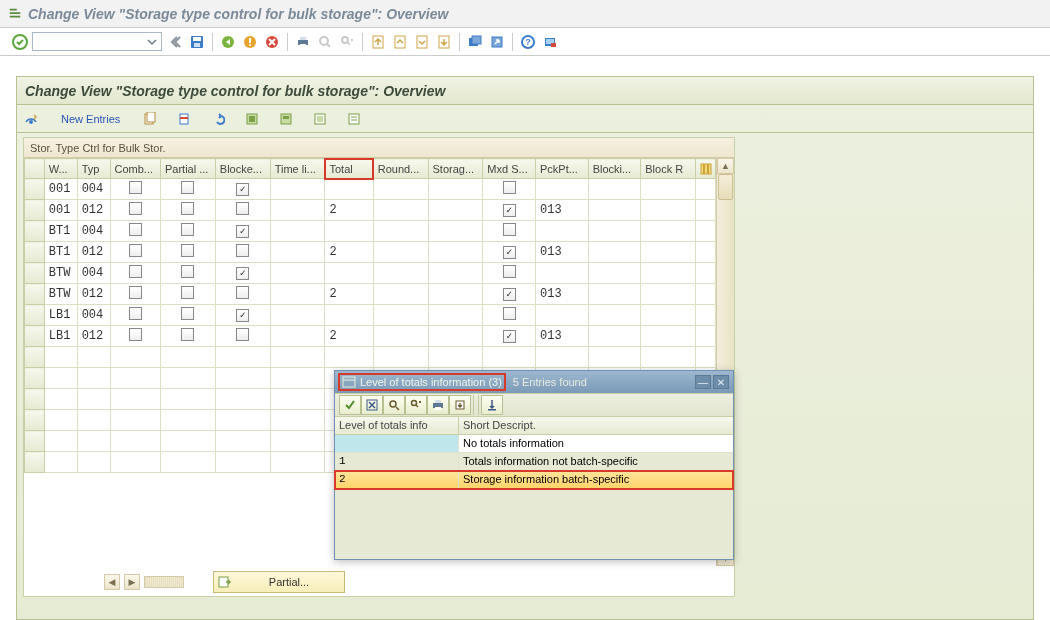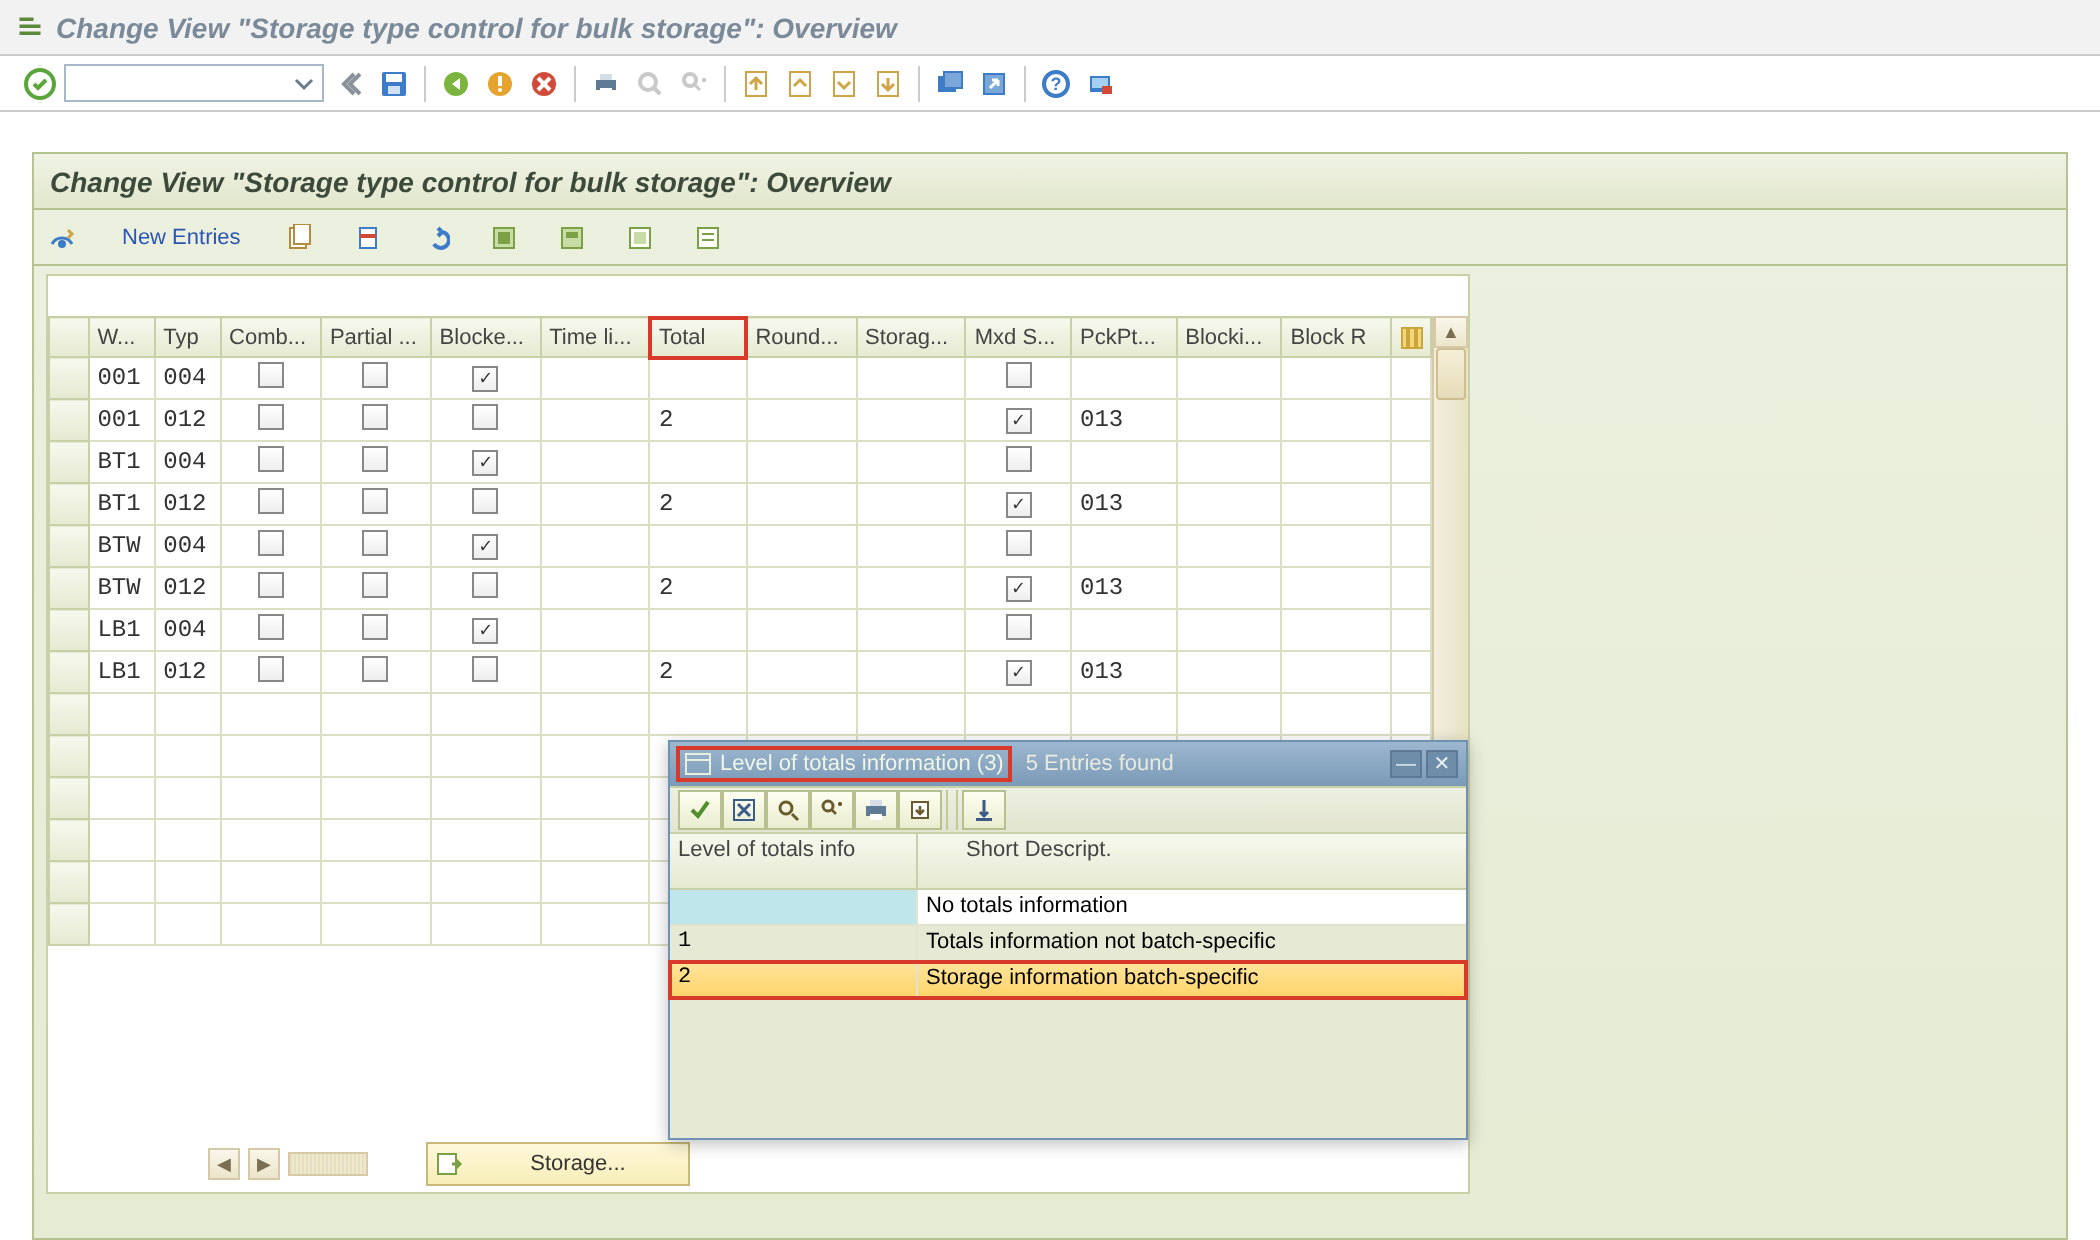--- a/index.html
+++ b/index.html
@@ -49,21 +49,21 @@
   .popup-title .t-ico { width: 14px; height: 14px; margin-right: 4px; fill: #e6efdb; }
   .popup-title .t-txt { font-weight: normal; }
   .popup-title .t-hilite { outline: 2px solid #d73a2a; outline-offset: -1px; padding: 1px 3px; display: inline-flex; align-items: center; }
   .popup-title .t-count { margin-left: 8px; color: #e8eadf; }
   .popup-title .spacer { flex: 1; }
   .popup-title .min, .popup-title .close { width: 16px; height: 14px; margin-left: 2px; background: #6d8da9; border: 1px solid #5c7a94; display:flex; align-items:center; justify-content:center; color:#e8eff5; font-size:10px; cursor:pointer; }
   .popup-toolbar { height: 24px; background: linear-gradient(#edefe0,#e2e5cf); border-top: 1px solid #c8d0a8; border-bottom: 1px solid #c8d0a8; display: flex; align-items: center; padding: 0 4px; gap: 0; }
   .popup-toolbar .pbtn { width: 22px; height: 20px; border: 1px solid #b7c08e; background: linear-gradient(#fefff1,#e9edcf); display:flex; align-items:center; justify-content:center; cursor:pointer; }
   .popup-toolbar .psep { width: 6px; height: 20px; border-left: 1px solid #c0c89e; border-right: 1px solid #c0c89e; margin: 0 2px; }
 
-  .popup-head { display: flex; height: 28px; background: linear-gradient(#f6f8ee,#e6ead1); border-bottom: 1px solid #c8d0a8; gap: 20px; }
+  .popup-head { display: flex; height: 18px; background: linear-gradient(#f6f8ee,#e6ead1); border-bottom: 1px solid #c8d0a8; }
   .popup-head .c1 { width: 124px; padding: 2px 4px; border-right: 1px solid #c8d0a8; color:#444; }
   .popup-head .c2 { flex: 1; padding: 2px 4px; color:#444; }
   .popup-row { display: flex; height: 18px; border-bottom: 1px solid #e0e3cd; }
   .popup-row .c1 { width: 124px; padding: 2px 4px; border-right: 1px solid #e0e3cd; font-family:"Courier New",monospace; }
   .popup-row .c2 { flex: 1; padding: 2px 4px; }
   .popup-row.sel-blue .c1 { background: #bfe6ea; }
   .popup-row.sel-blue .c2 { background: #fff; }
   .popup-row.hilite { outline: 2px solid #d73a2a; outline-offset: -1px; }
   .popup-row.hilite .c1, .popup-row.hilite .c2 { background: linear-gradient(#ffe49c,#ffd56c); }
   .popup-body { background: #e6e9d3; padding-bottom: 70px; }
@@ -246,20 +246,21 @@
       </span>
     <span class="ico">
         <svg width="14" height="14" viewBox="0 0 14 14">
           <rect x="2" y="2" width="10" height="10" fill="#fff" stroke="#7ba046"></rect>
           <path d="M4 5h6M4 8h6" stroke="#7ba046"></path>
         </svg>
       </span>
   </div>
 
   <div class="panel">
+    <div class="panel-header">Stor. Type Ctrl for Bulk Stor.</div>
     <div class="grid-wrap">
       <table class="grid" id="grid">
         <colgroup>
           <col style="width:18px">
             <col style="width:30px">
             <col style="width:30px">
           <col style="width:46px">
             <col style="width:50px">
             <col style="width:50px">
           <col style="width:50px">
@@ -551,21 +552,21 @@
     </div>
   </div>
 
   <div class="position-btn">
     <span class="ico">
         <svg width="14" height="14" viewBox="0 0 14 14">
           <rect x="1" y="2" width="9" height="10" fill="#fff" stroke="#7ba046"></rect>
           <path d="M8 7l4 0M10 5l2 2-2 2" stroke="#7ba046" fill="none" stroke-width="1.5"></path>
         </svg>
       </span>
-    <span class="txt">Storage...</span>
+    <span class="txt">Partial...</span>
   </div>
 </div>
 
 <div class="popup">
   <div class="popup-title">
     <span class="t-hilite">
       <svg class="t-ico" viewBox="0 0 14 14">
           <rect x="1" y="2" width="12" height="10" fill="none" stroke="#e6efdb"></rect>
           <path d="M1 5h12" stroke="#e6efdb"></path>
         </svg>

